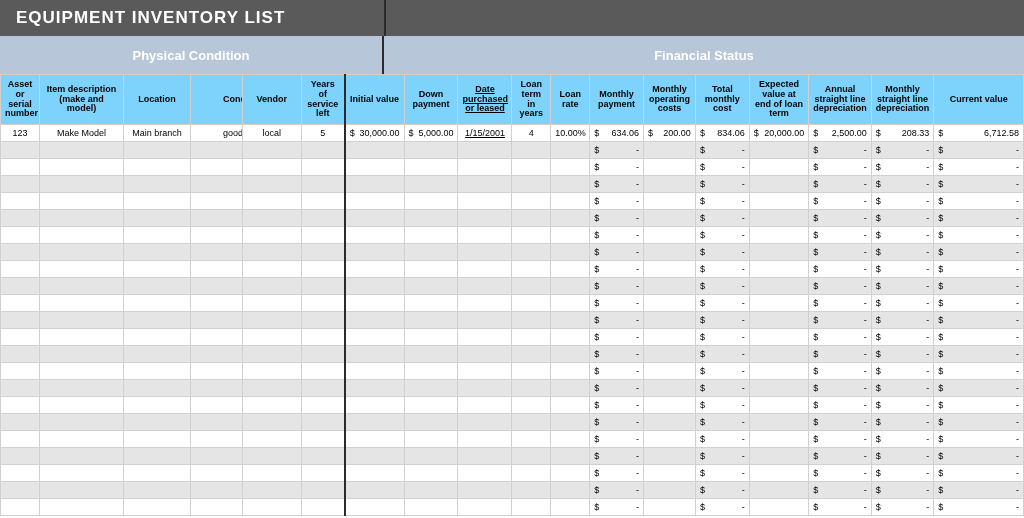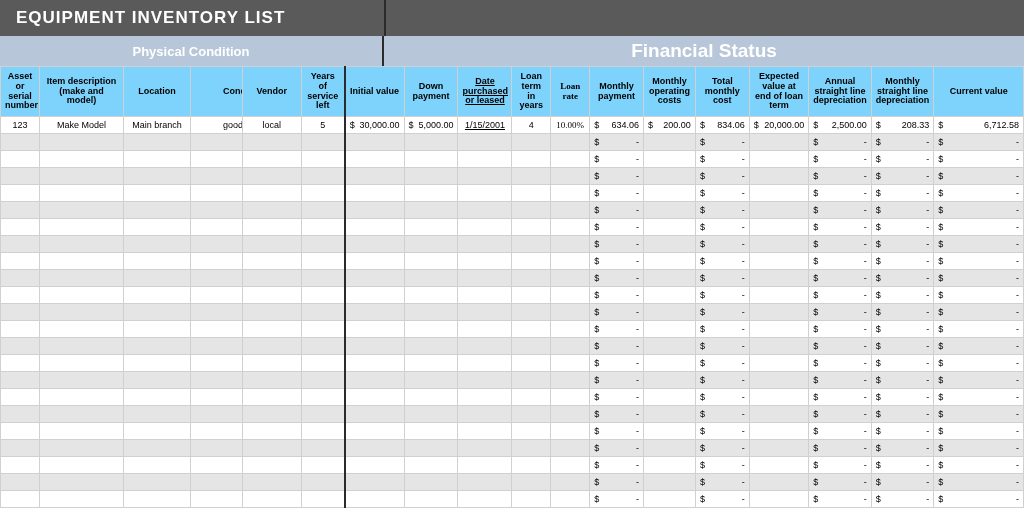--- a/index.html
+++ b/index.html
@@ -25,41 +25,41 @@
     align-items: center;
     padding-left: 16px;
   }
   .title-right {
     flex: 1;
     background: #5a5a5a;
     border-left: 2px solid #2b2b2b;
   }
   .group-bar {
     display: flex;
-    height: 30px;
+    height: 38px;
     background: #b7c6d9;
   }
   .group-left {
     width: 384px;
     display: flex;
     align-items: center;
     justify-content: center;
     color: #fff;
     font-weight: bold;
     font-size: 13px;
     border-right: 2px solid #2b2b2b;
   }
   .group-right {
     flex: 1;
     display: flex;
     align-items: center;
     justify-content: center;
     color: #fff;
     font-weight: bold;
-    font-size: 19px;
+    font-size: 13px;
   }
   table {
     border-collapse: collapse;
     width: 1024px;
     table-layout: fixed;
   }
   th, td {
     border: 1px solid #d0d0d0;
     padding: 2px 4px;
     font-size: 9px;
@@ -90,21 +90,21 @@
   .c-asset   { width: 36px; }
   .c-item    { width: 78px; }
   .c-loc     { width: 62px; }
   .c-cond    { width: 48px; padding-left: 32px; }
   .c-vendor  { width: 55px; }
   .c-years   { width: 40px; }
   .c-initval { width: 55px; }
   .c-down    { width: 50px; }
   .c-date    { width: 50px; text-decoration: underline; }
   .c-term    { width: 36px; }
-  .c-rate    { width: 36px; font-family: Liberation Serif, serif; }
+  .c-rate    { width: 36px; }
   .c-mpay    { width: 50px; }
   .c-mop     { width: 48px; }
   .c-tot     { width: 50px; }
   .c-exp     { width: 55px; }
   .c-ann     { width: 58px; }
   .c-mdep    { width: 58px; }
   .c-cur     { width: 83px; }
   th.c-years { border-right: 2px solid #2b2b2b; }
   td.c-years { border-right: 2px solid #2b2b2b; }
 </style>

